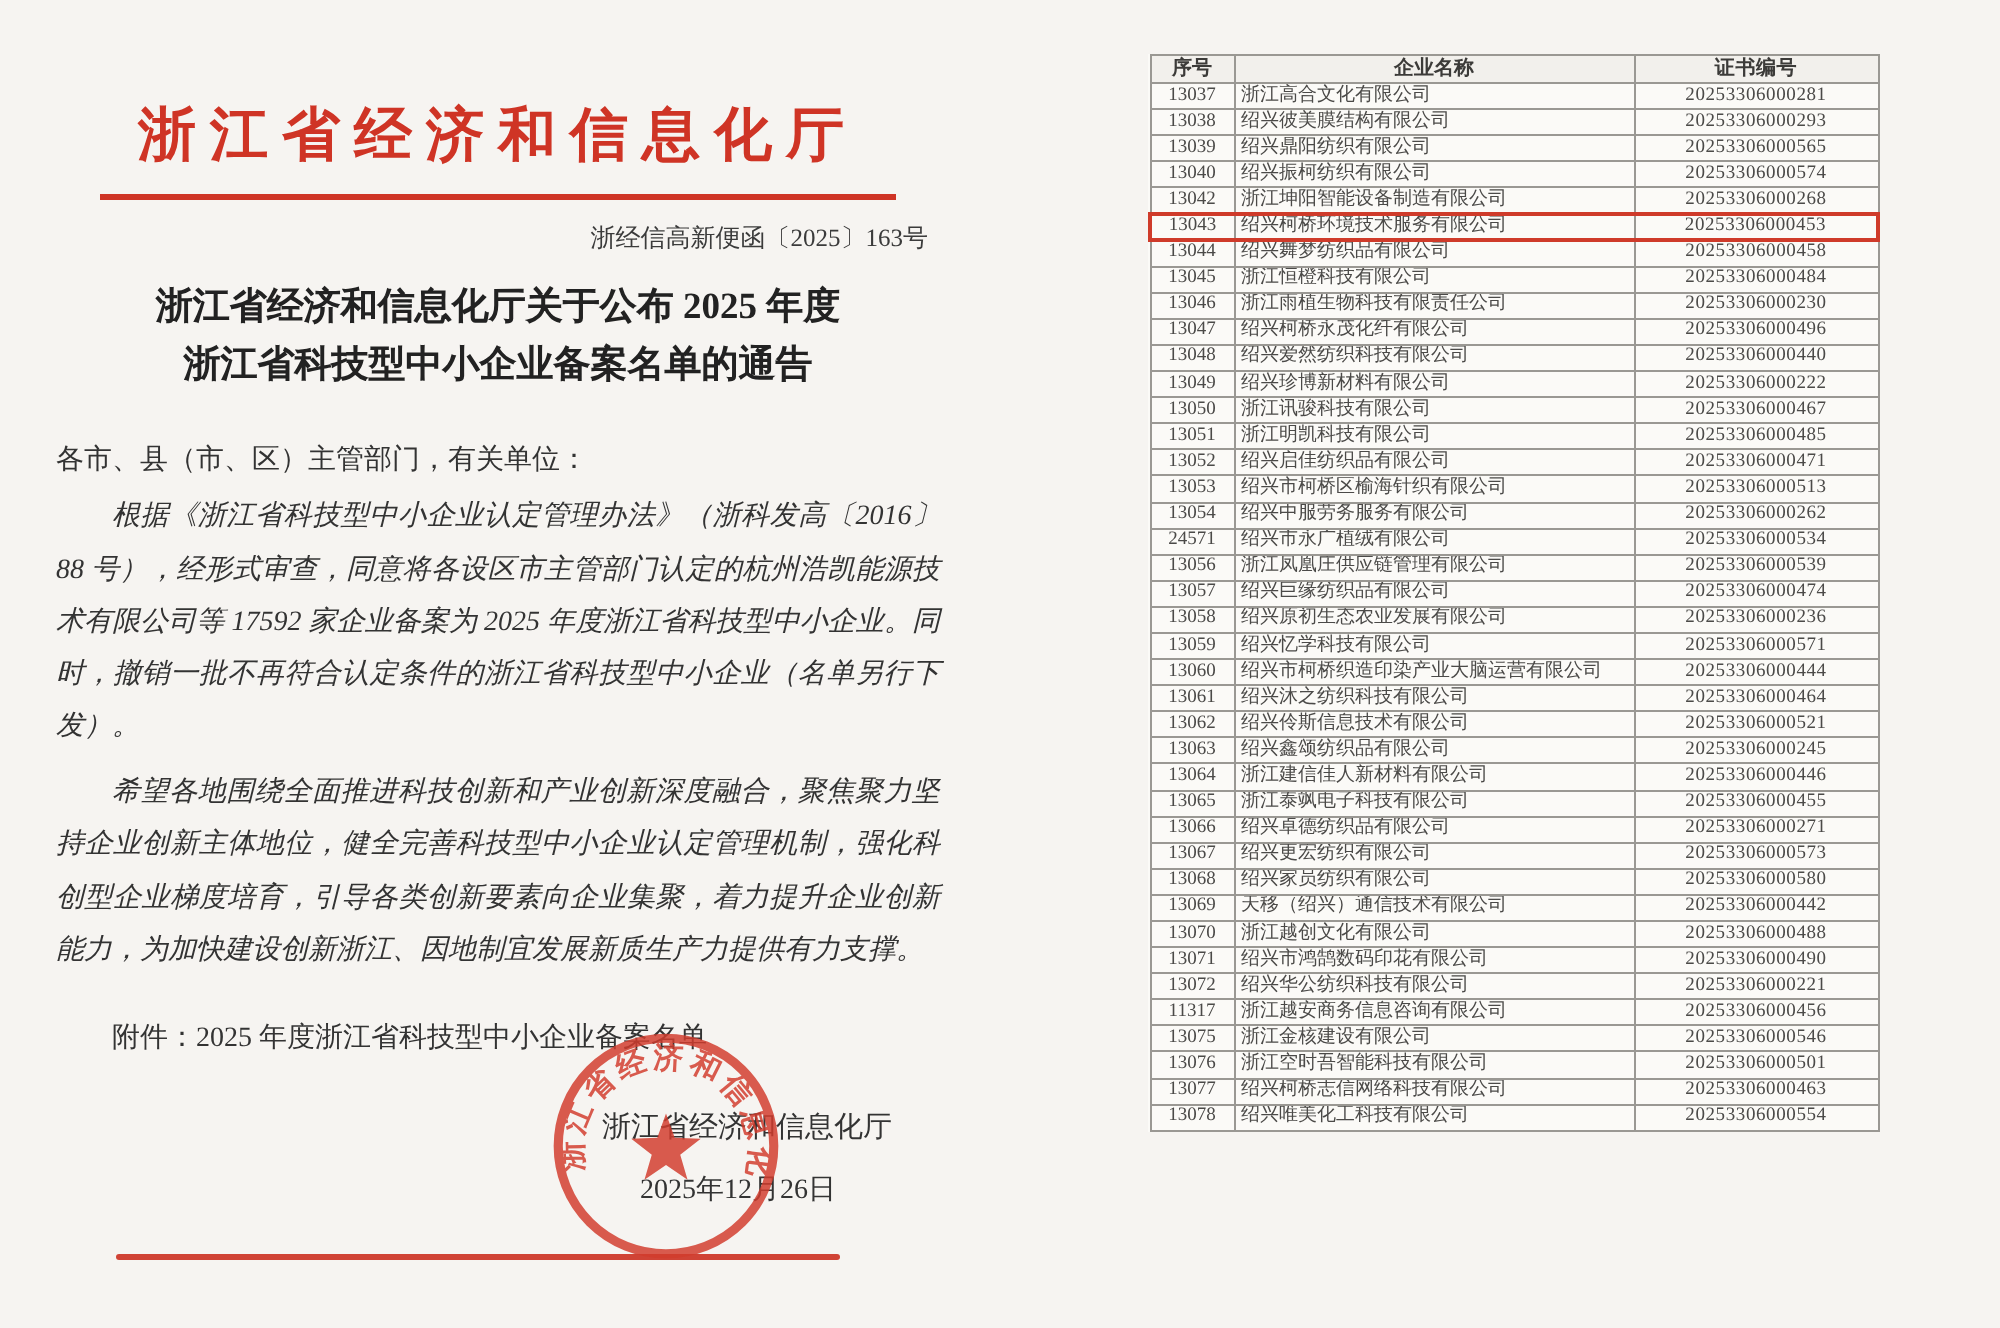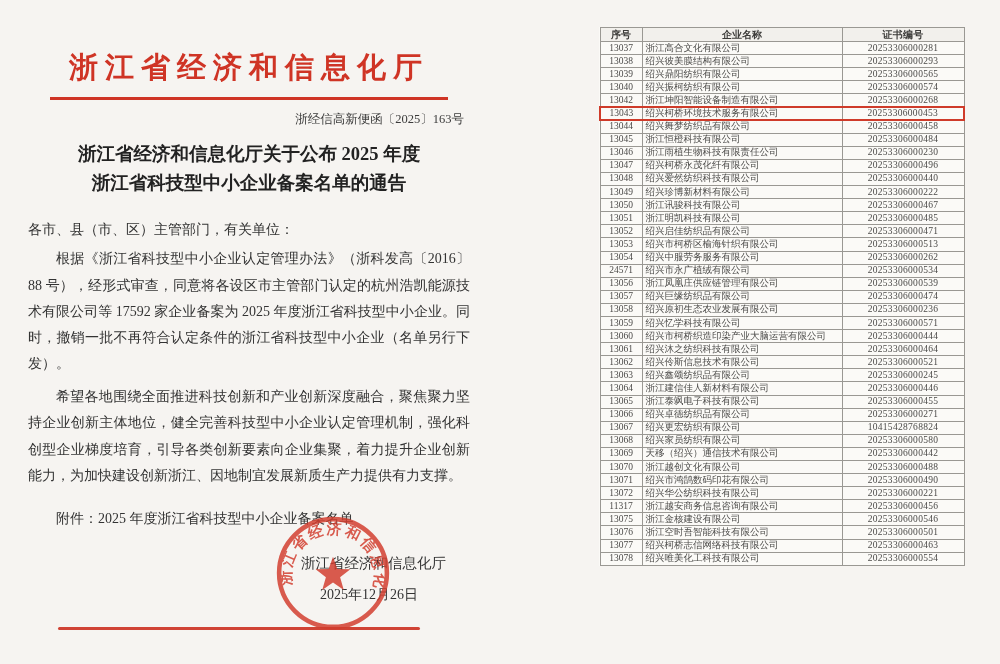--- a/index.html
+++ b/index.html
@@ -53,20 +53,21 @@
     font-size: 14px;
     color: #333;
   }
   .body-para {
     margin-top: 7px;
     font-size: 14px;
     line-height: 1.87;
     text-indent: 2em;
     text-align: justify;
     color: #333;
+    font-style: italic;
   }
   .attachment-line {
     margin-top: 21px;
     font-size: 14px;
     text-indent: 2em;
     color: #333;
   }
   .sign-block {
     margin-top: 26px;
     text-align: right;
@@ -88,21 +89,21 @@
     position: absolute;
     left: 272px; top: 512px;
     width: 122px; height: 122px;
     opacity: 0.83;
     pointer-events: none;
   }
 
   
   .table-wrap {
     position: absolute;
-    left: 599px; top: 27px;
+    left: 574px; top: 27px;
     width: 366px;
   }
   table.company-table {
     border-collapse: collapse;
     table-layout: fixed;
     width: 364px;
     background: #fbfaf7;
   }
   .company-table th, .company-table td {
     border: 1px solid #9a9893;
@@ -314,21 +315,21 @@
           <td class="col-cert">20253306000455</td>
         </tr>
         <tr>
           <td class="col-no">13066</td>
           <td class="col-name">绍兴卓德纺织品有限公司</td>
           <td class="col-cert">20253306000271</td>
         </tr>
         <tr>
           <td class="col-no">13067</td>
           <td class="col-name">绍兴更宏纺织有限公司</td>
-          <td class="col-cert">10415428768824</td>
+          <td class="col-cert">20253306000573</td>
         </tr>
         <tr>
           <td class="col-no">13068</td>
           <td class="col-name">绍兴家员纺织有限公司</td>
           <td class="col-cert">20253306000580</td>
         </tr>
         <tr>
           <td class="col-no">13069</td>
           <td class="col-name">天移（绍兴）通信技术有限公司</td>
           <td class="col-cert">20253306000442</td>

